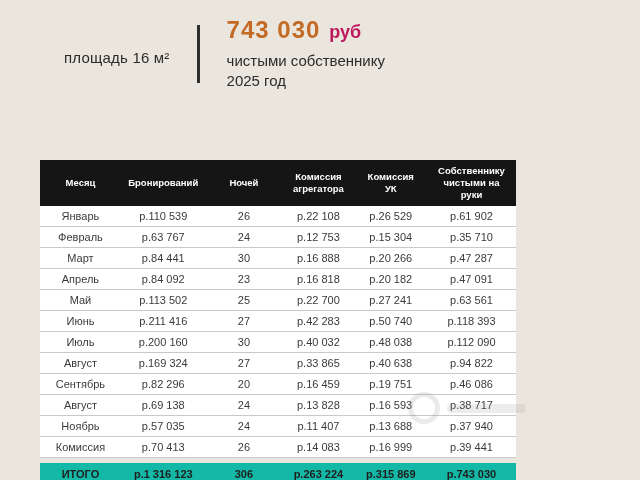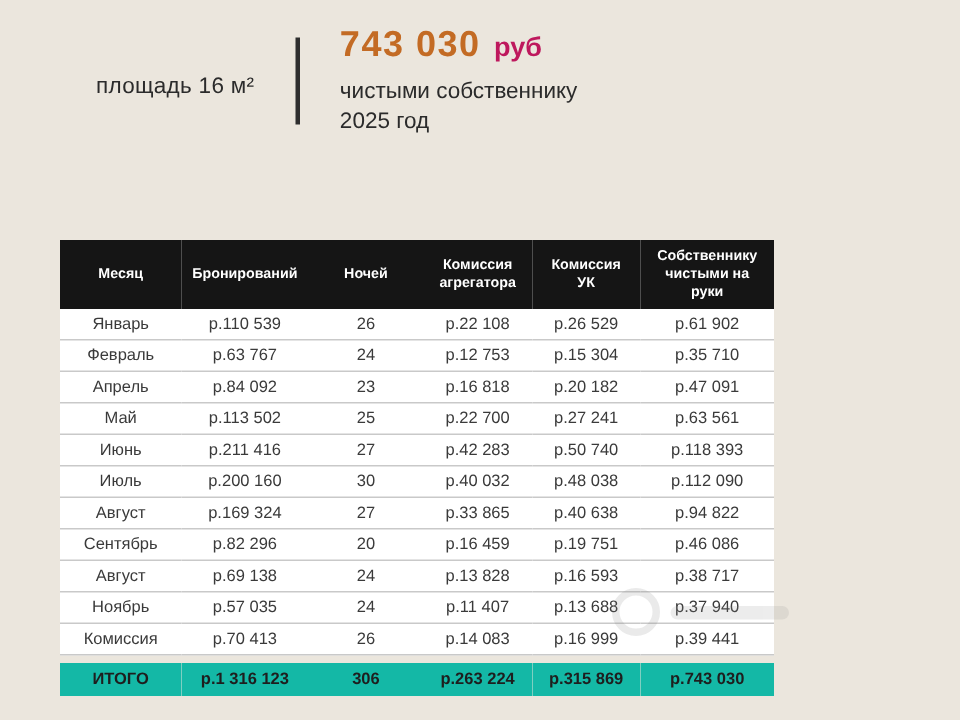--- a/index.html
+++ b/index.html
@@ -103,20 +103,28 @@
         </tr>
         <tr>
           <td>Февраль</td>
           <td>р.63 767</td>
           <td>24</td>
           <td>р.12 753</td>
           <td>р.15 304</td>
           <td>р.35 710</td>
         </tr>
         <tr>
+          <td>Март</td>
+          <td>р.84 441</td>
+          <td>30</td>
+          <td>р.16 888</td>
+          <td>р.20 266</td>
+          <td>р.47 287</td>
+        </tr>
+        <tr>
           <td>Апрель</td>
           <td>р.84 092</td>
           <td>23</td>
           <td>р.16 818</td>
           <td>р.20 182</td>
           <td>р.47 091</td>
         </tr>
         <tr>
           <td>Май</td>
           <td>р.113 502</td>

